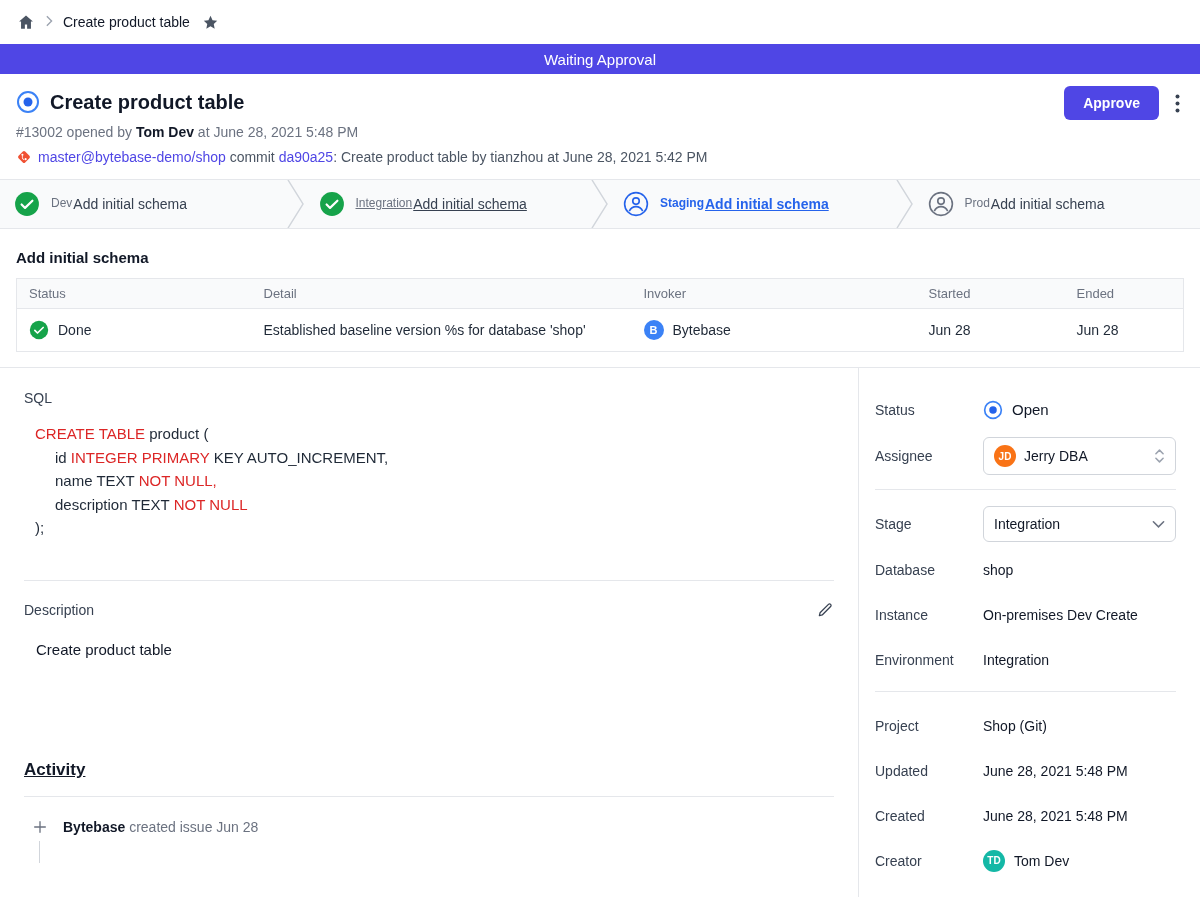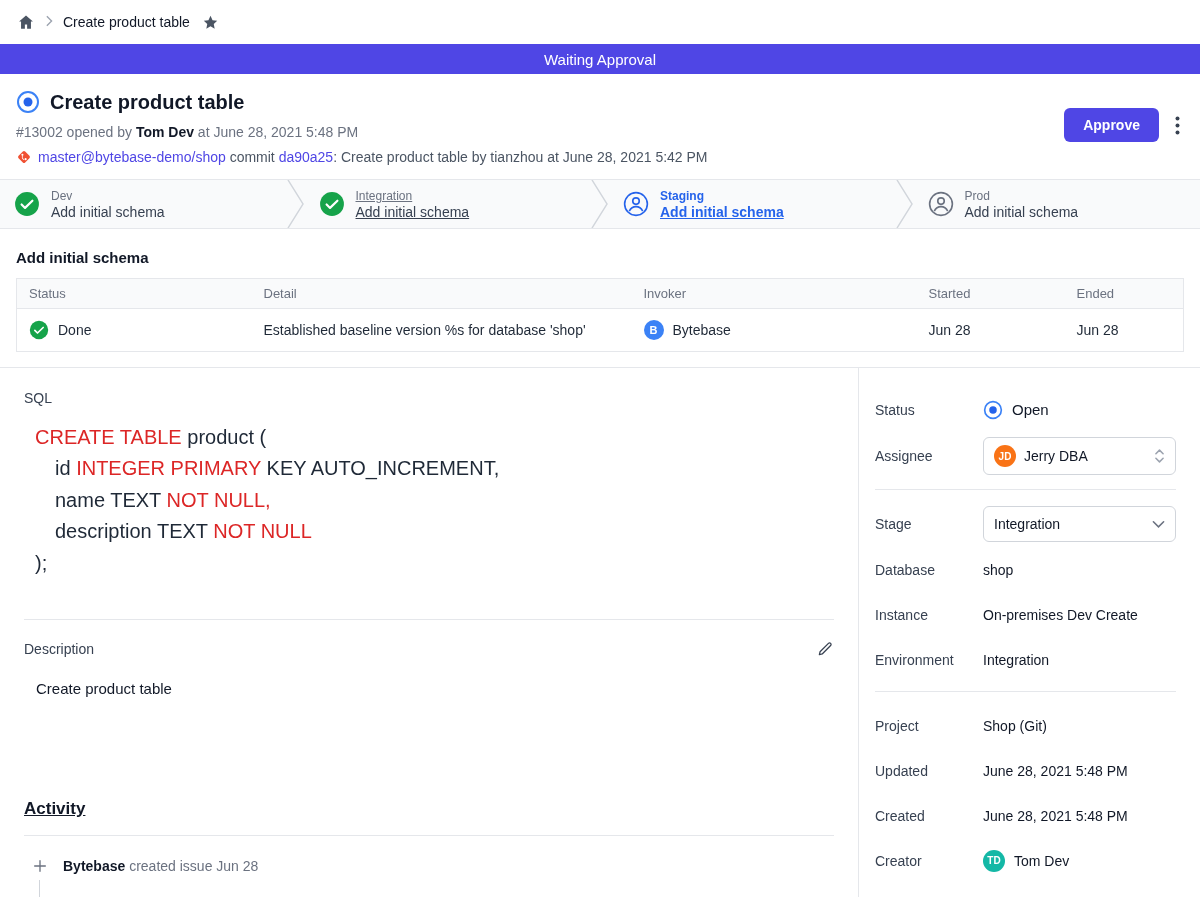--- a/index.html
+++ b/index.html
@@ -15,27 +15,27 @@
   .banner { height:30px; background:#4f46e5; color:#fff; display:flex; align-items:center; justify-content:center; font-size:15px; font-weight:500; }
 
   
   .header { padding:16px 16px 14px 16px; position:relative; }
   .title-row { display:flex; align-items:center; gap:10px; }
   .title-row h1 { font-size:20px; font-weight:700; color:#111827; }
   .meta-line { margin-top:10px; font-size:14px; color:#6b7280; }
   .meta-line .author { color:#111827; font-weight:600; }
   .commit-line { margin-top:9px; font-size:14px; color:#4b5563; display:flex; align-items:center; gap:6px; }
   a.link { color:#4f46e5; text-decoration:none; cursor:pointer;margin-top:44px; }
-  .header-actions { position:absolute; right:20px; top:34px; display:flex; align-items:center; gap:16px; }
+  .header-actions { position:absolute; right:20px; top:12px; display:flex; align-items:center; gap:16px; }
   .btn-approve { background:#4f46e5; color:#fff; border:none; border-radius:6px; padding:9px 19px; font-size:14px; font-weight:600; cursor:pointer; font-family:inherit; }
 
   
   .pipeline { display:flex; align-items:stretch; height:50px; background:#f9fafb; border-top:1px solid #e5e7eb; border-bottom:1px solid #e5e7eb; }
   .stage { flex:1; display:flex; align-items:center; gap:11px; padding:0 14px; cursor:pointer; }
-  .stage-text { display:flex; flex-direction:column; gap:1px; }
+  .stage-text { display:flex; flex-direction:row; gap:1px; }
   .stage-env { font-size:12px; color:#6b7280; }
   .stage-task { font-size:14px; color:#374151; }
   .stage--link .stage-env, .stage--link .stage-task { text-decoration:underline; }
   .stage--active .stage-env, .stage--active .stage-task { color:#2563eb; font-weight:700; }
   .stage--active .stage-task { text-decoration:underline; }
   .stage-sep { flex:0 0 auto; height:100%; display:block; }
 
   
   .task-title { margin:20px 16px 12px 16px; font-size:15px; font-weight:600; color:#111827; }
   .task-table { width:calc(100% - 32px); margin:0 16px; border-collapse:collapse; border:1px solid #e5e7eb; }
@@ -43,21 +43,21 @@
   .task-table td { font-size:14px; color:#1f2937; padding:11px 12px; background:#fff; }
   .cell-flex { display:flex; align-items:center; gap:9px; }
 
   
   .content { display:flex; border-top:1px solid #e5e7eb; margin-top:15px; height:530px; }
   .main { flex:1; padding:22px 24px 0 24px; overflow:hidden; }
   .sidebar { width:342px; flex-shrink:0; border-left:1px solid #e5e7eb; padding:24px 24px 0 16px; overflow:hidden; }
 
   
   .sql-label { font-size:14px; color:#374151; }
-  .sql { margin-top:16px; padding-left:11px; font-size:20px; line-height:1.57; color:#1f2937; }
+  .sql { margin-top:16px; padding-left:11px; font-size:15px; line-height:1.57; color:#1f2937; }
   .sql .kw { color:#dc2626; }
   .sql-line--indent { padding-left:20px; }
   .sep { border:none; border-top:1px solid #e5e7eb; margin-top:40px; }
 
   .desc-head { margin-top:20px; display:flex; align-items:center; justify-content:space-between; font-size:14px; color:#374151; }
   .desc-text { margin-top:22px; padding-left:12px; font-size:15px; color:#111827; }
 
   .activity-title { margin-top:102px; font-size:17px; font-weight:700; color:#111827;text-decoration:underline; }
   .activity-sep { border:none; border-top:1px solid #e5e7eb; margin-top:16px; }
   .activity-item { margin-top:22px; display:flex; align-items:center; gap:15px; padding-left:8px; font-size:14px; color:#6b7280; }

